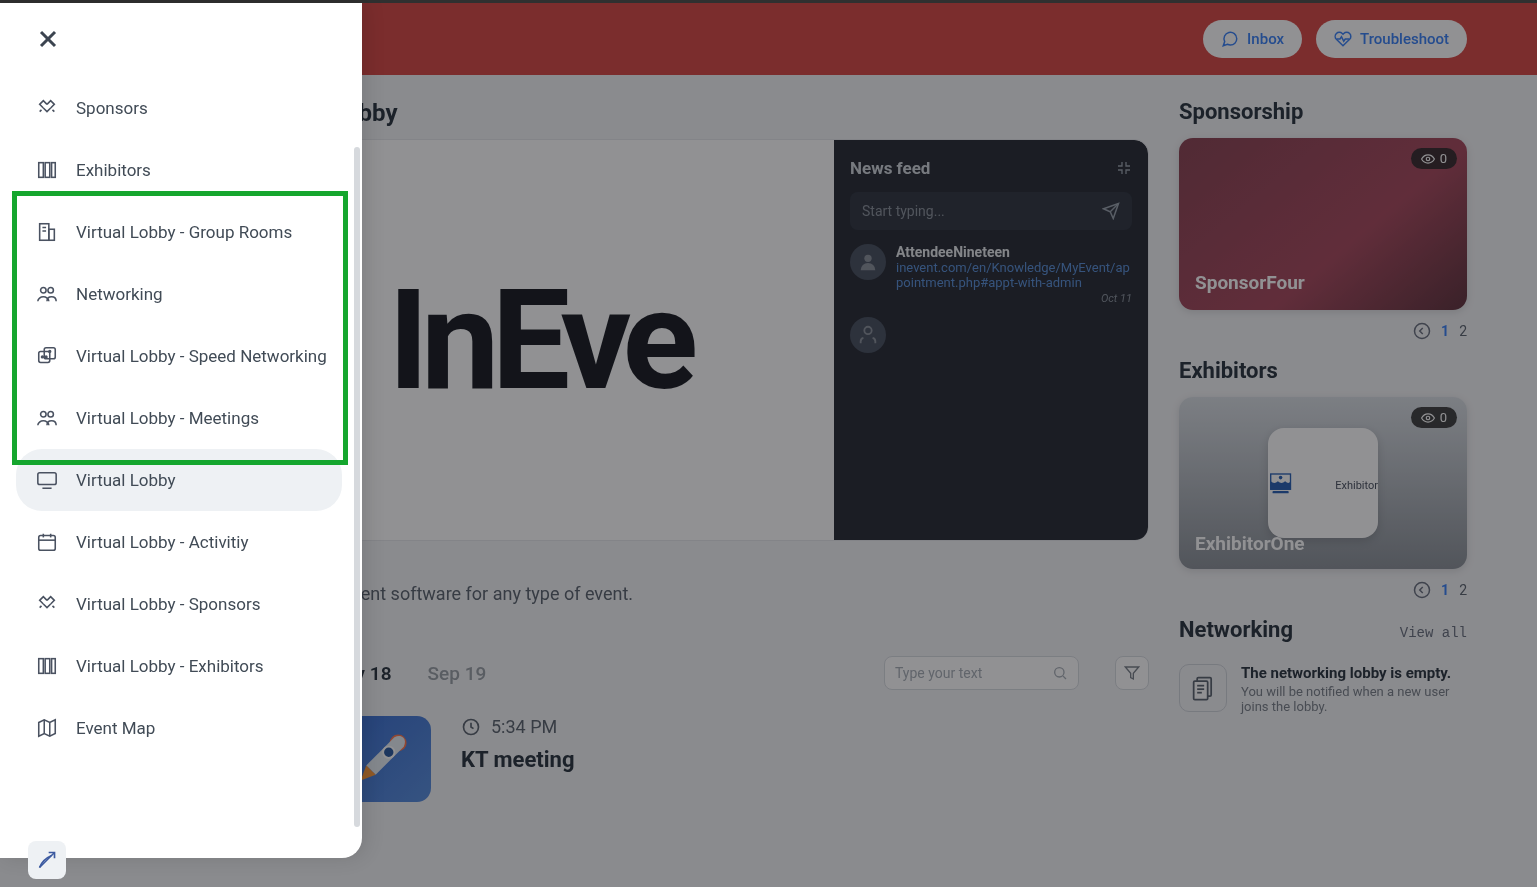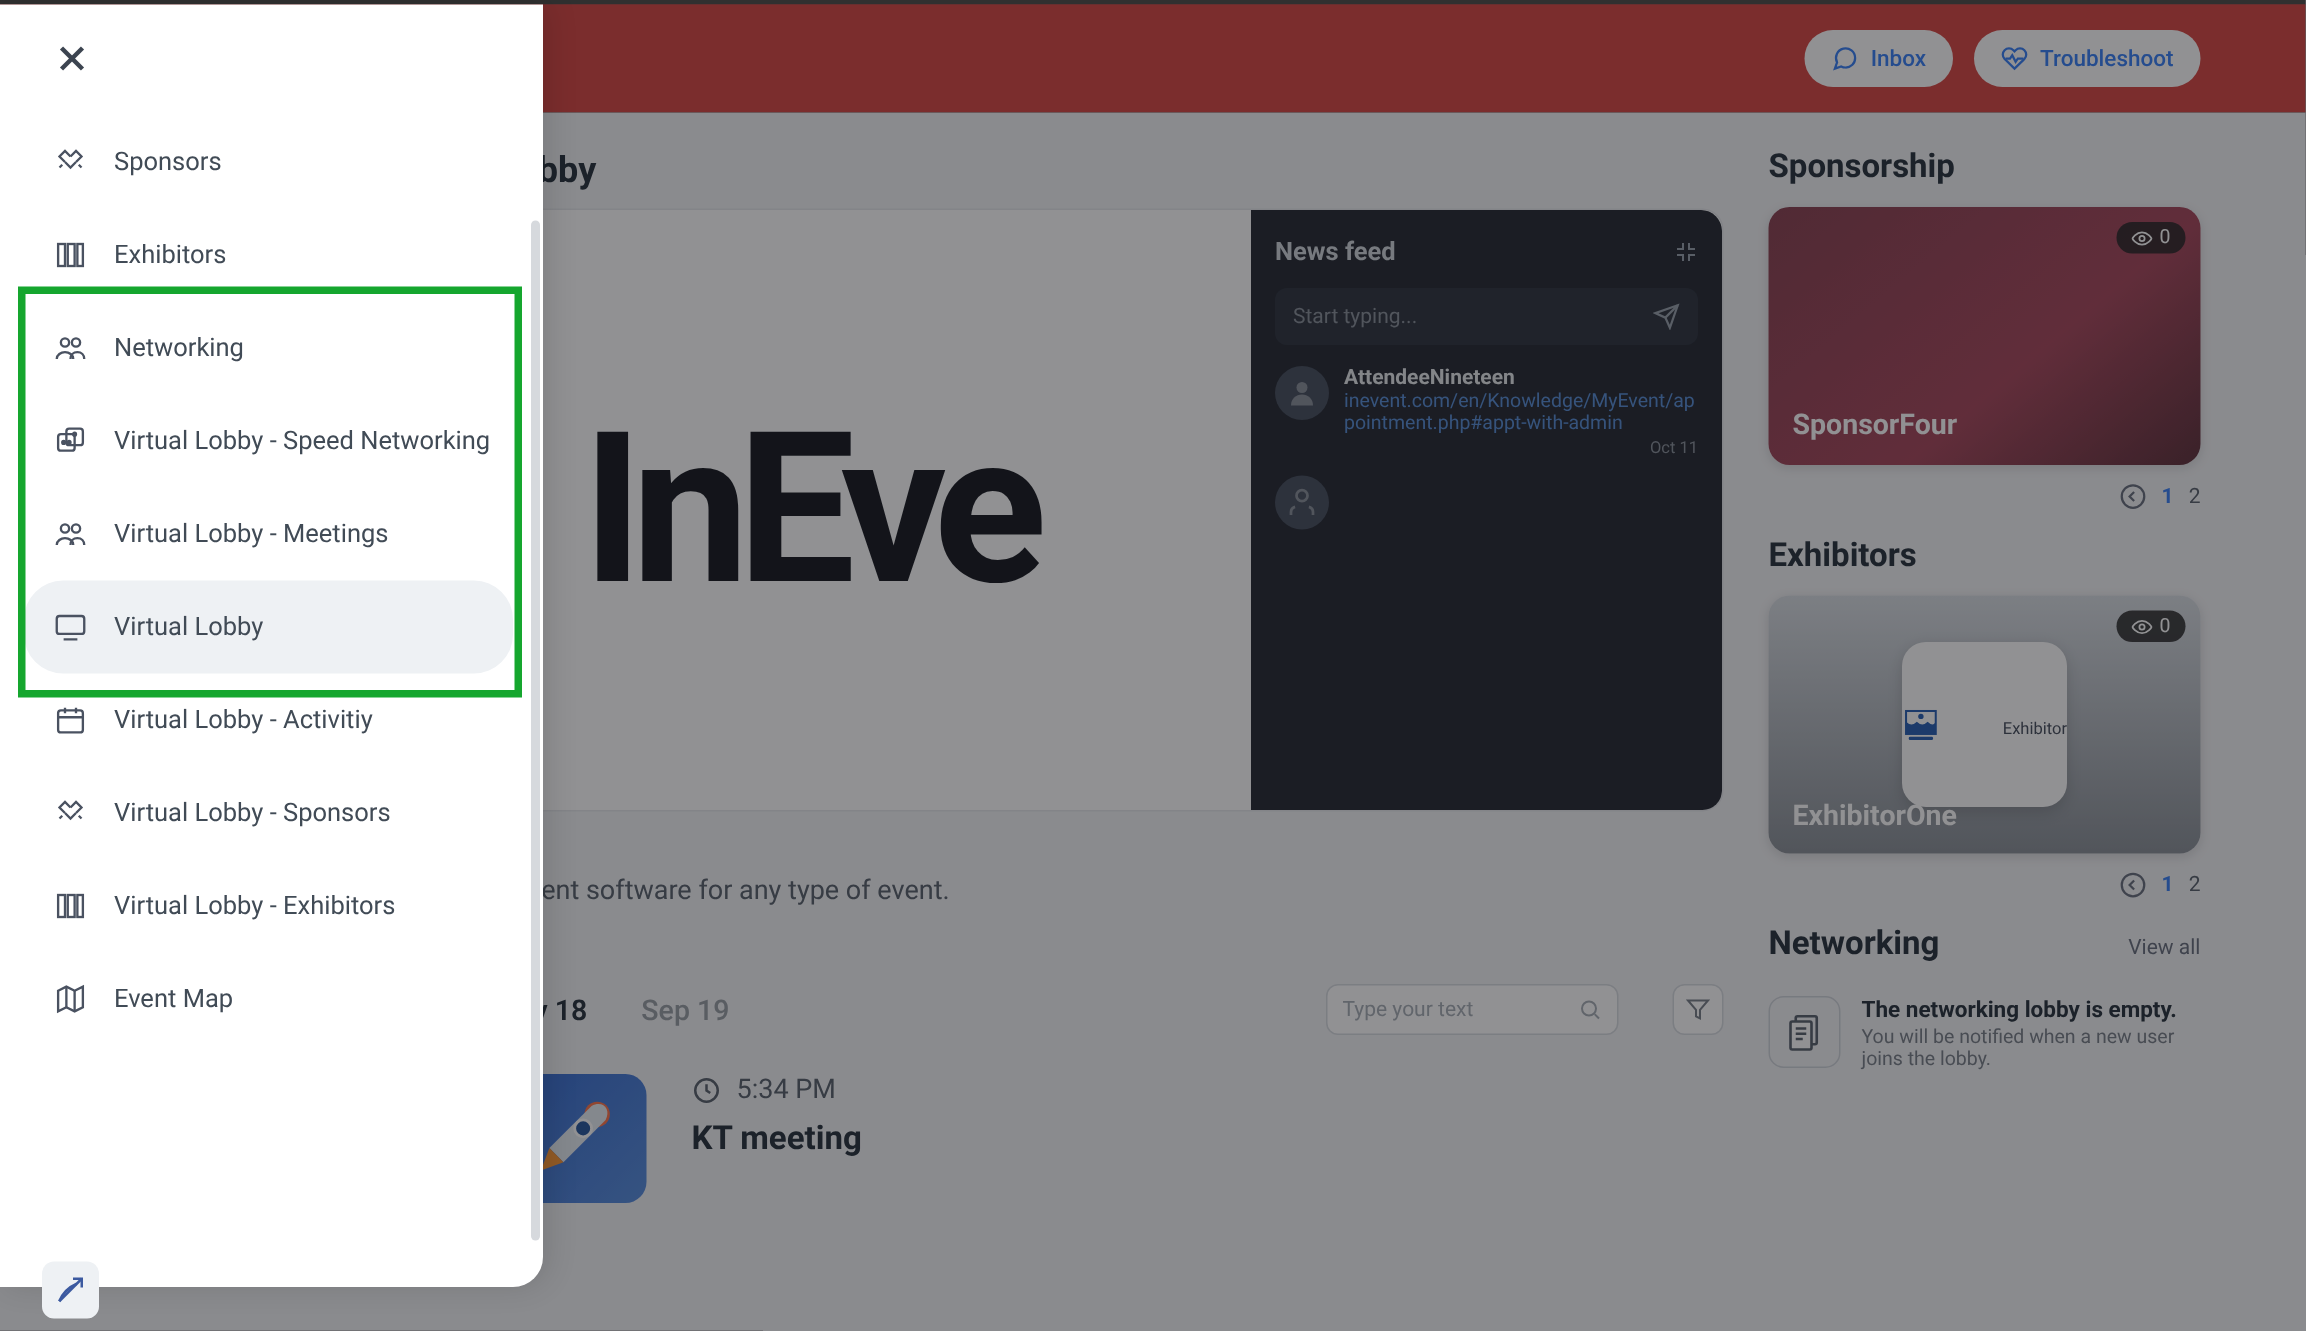--- a/index.html
+++ b/index.html
@@ -110,21 +110,21 @@
   width: 36px; height: 36px; border-radius: 50%;
   background: #4a5261;
   flex-shrink: 0;
   display: flex; align-items: center; justify-content: center;
 }
 .nf-avatar svg { width: 22px; height: 22px; color: #8b929c;}
 .nf-body { flex: 1; }
 .nf-name { font-size: 14px; font-weight: 700; color: #e6e9ec; }
 .nf-text { font-size: 13px; color: #b8bec6; margin-top: 2px; }
 .nf-link { color: #5a8fd6; word-break: break-all; font-size: 13px;}
-.nf-date { font-size: 11px; color: #8b929c; text-align: right; margin-top: 2px;}
+.nf-date { font-size: 11px; color: #8b929c; text-align: right; margin-top: 2px; font-style: italic;}
 .tagline {
   margin: 42px 0 0 345px;
   font-size: 18px;
   color: #5c6570;
 }
 .act-head {
   margin: 52px 0 0 345px;
   display: flex; align-items: center; gap: 36px;
 }
 .act-tab { font-size: 19px; font-weight: 500; color: #9aa0a7; }
@@ -164,21 +164,21 @@
 .right-col {
   width: 358px;
   padding: 24px 70px 0 0;
   display: flex; flex-direction: column;
 }
 .r-head {
   display: flex; justify-content: space-between; align-items: baseline;
   margin-bottom: 14px;
 }
 .r-title { font-size: 22px; font-weight: 700; color: #2b3640;}
-.r-viewall { font-size: 14px; color: #6b7280; cursor: pointer;}
+.r-viewall { font-size: 14px; color: #6b7280; cursor: pointer; font-family: Liberation Mono, monospace;}
 .sponsor-card {
   height: 172px; border-radius: 14px;
   background: linear-gradient(140deg, #8a4454 0%, #a84a5e 60%, #60343e 100%);
   position: relative;
   display: flex; align-items: flex-end;
   padding: 16px;
   box-shadow: 0 2px 8px rgba(0,0,0,.12);
 }
 .views-pill {
   position: absolute; top: 10px; right: 10px;
@@ -504,20 +504,31 @@
             <rect x="3" y="4" width="5" height="16"></rect>
             <rect x="10" y="4" width="5" height="16"></rect>
             <rect x="17" y="4" width="4" height="16"></rect>
           </svg>
         </span>
         <span>Exhibitors</span>
       </div>
       <div class="nav-item">
         <span class="nav-icon">
           <svg viewBox="0 0 24 24" fill="none" stroke="currentColor" stroke-width="1.7">
+            <rect x="4" y="3" width="10" height="18"></rect>
+            <rect x="14" y="9" width="6" height="12"></rect>
+            <line x1="7" y1="7" x2="11" y2="7"></line>
+            <line x1="7" y1="11" x2="11" y2="11"></line>
+          </svg>
+        </span>
+        <span>Virtual Lobby - Group Rooms</span>
+      </div>
+      <div class="nav-item">
+        <span class="nav-icon">
+          <svg viewBox="0 0 24 24" fill="none" stroke="currentColor" stroke-width="1.7">
             <circle cx="8" cy="8" r="3"></circle>
             <circle cx="16" cy="8" r="3"></circle>
             <path d="M2 20c0-3 3-5 6-5s6 2 6 5"></path>
             <path d="M12 20c0-3 2-5 5-5s5 2 5 5"></path>
           </svg>
         </span>
         <span>Networking</span>
       </div>
       <div class="nav-item">
         <span class="nav-icon">

